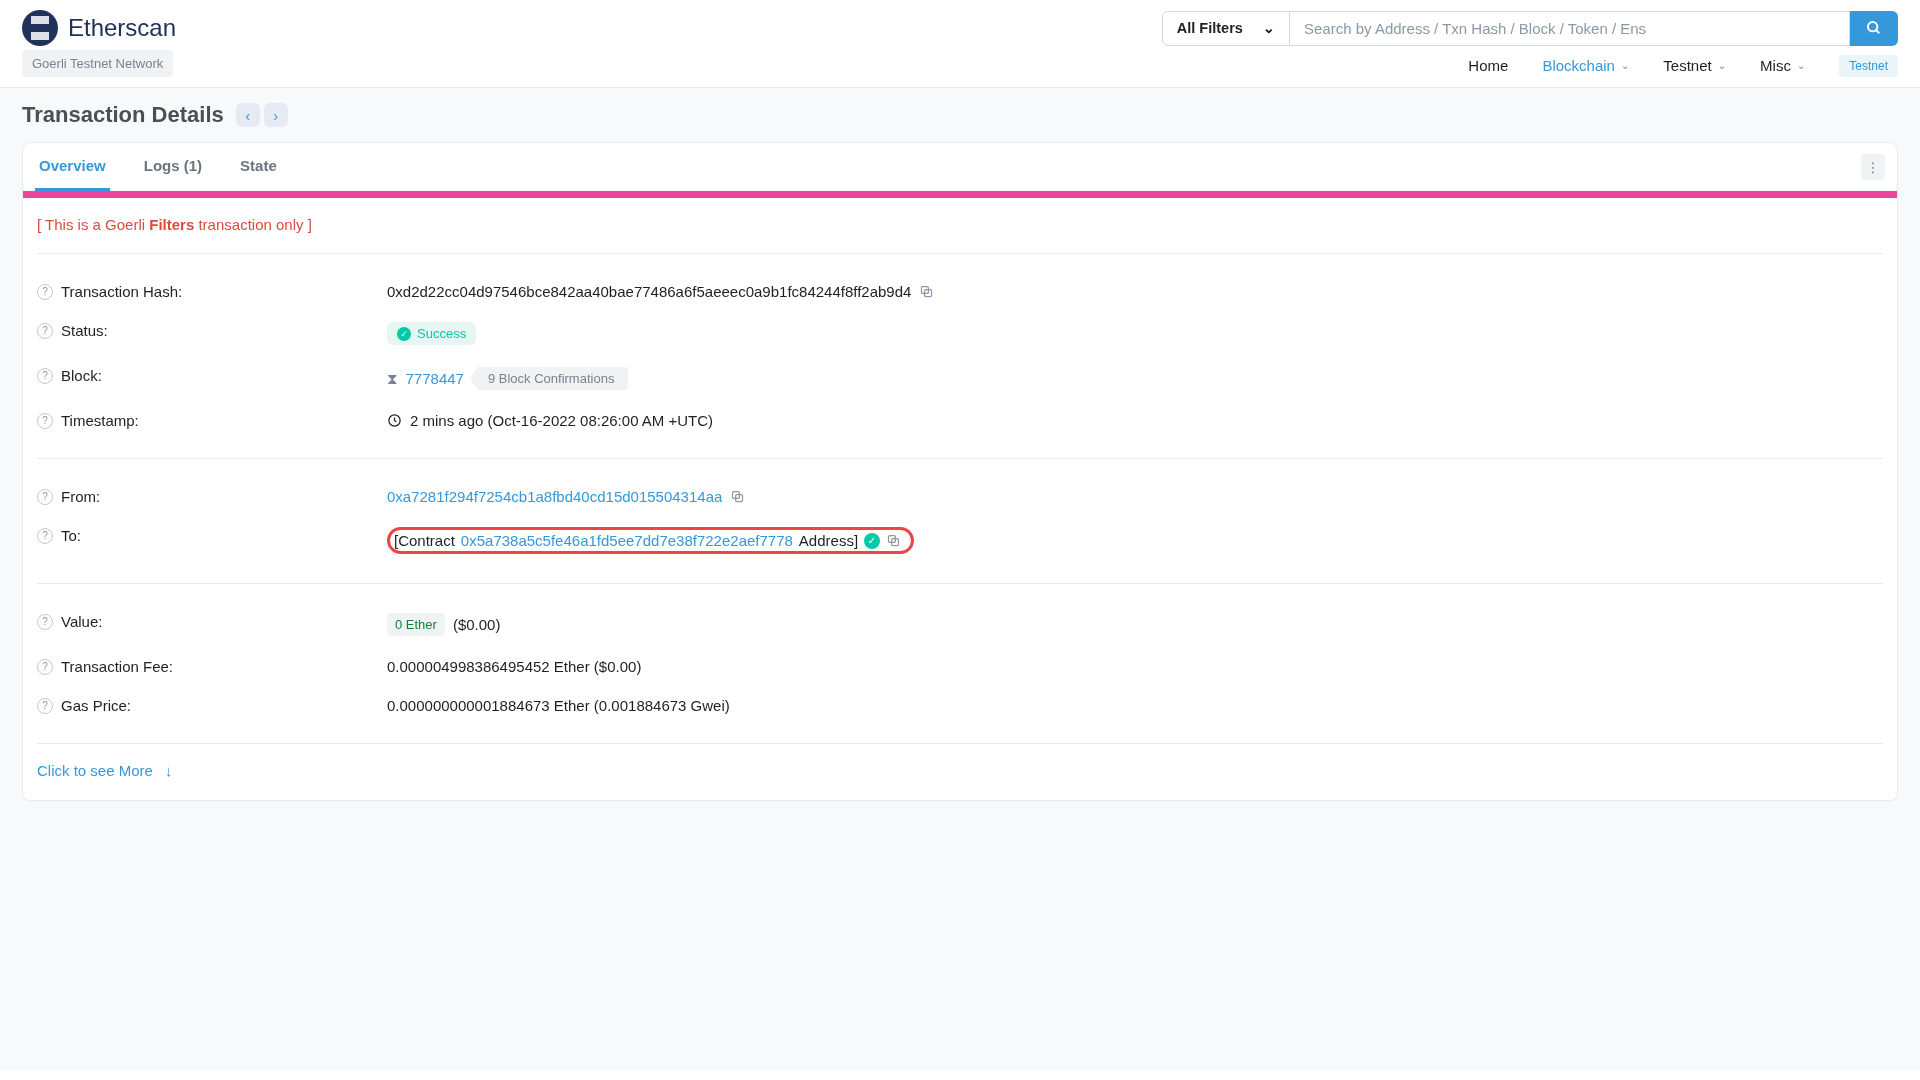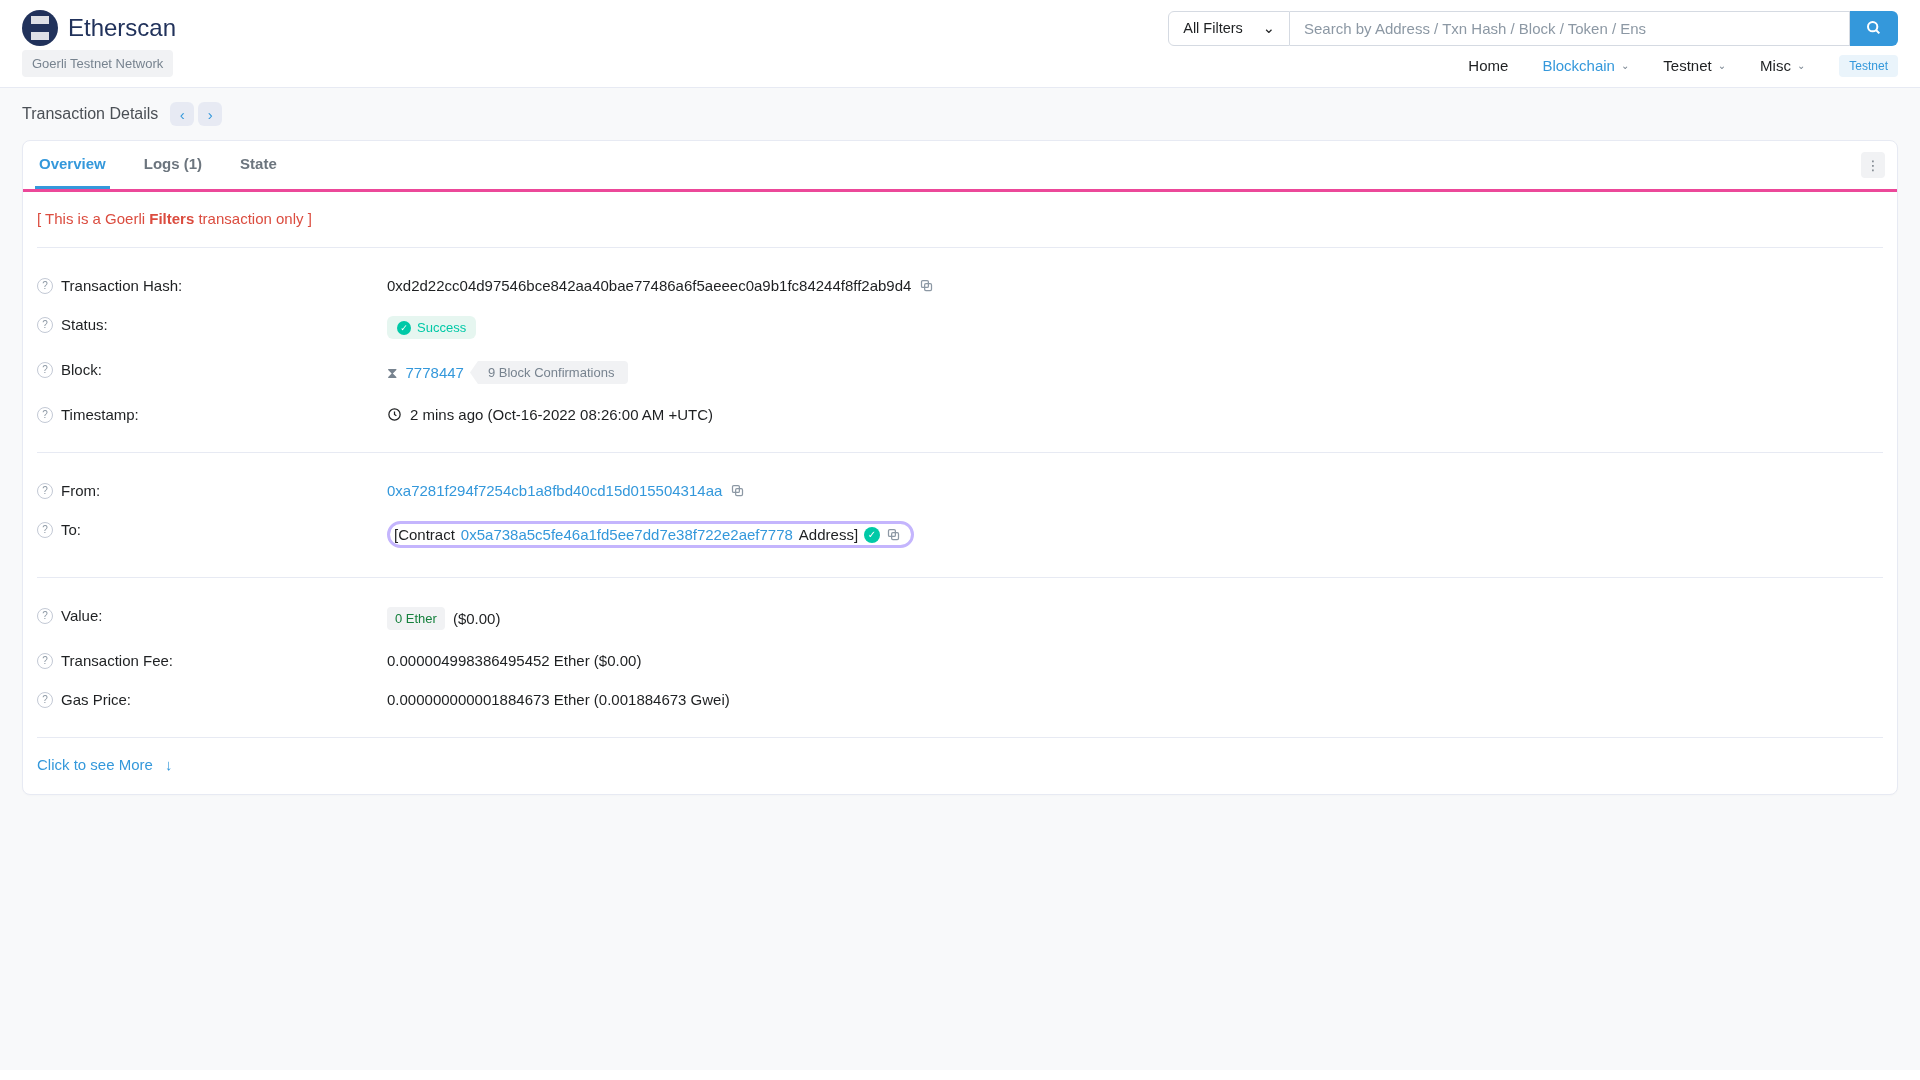--- a/index.html
+++ b/index.html
@@ -5,42 +5,42 @@
     * { margin: 0; padding: 0; box-sizing: border-box; }
     body { font-family: -apple-system, BlinkMacSystemFont, "Segoe UI", Helvetica, Arial, sans-serif; background: #fff; color: #1e2022; }
     
     .header { border-bottom: 1px solid #e7eaf3; padding: 10px 22px 0; }
     .header-top { display: flex; align-items: center; justify-content: space-between; }
     .logo-area { display: flex; align-items: center; gap: 10px; }
     .logo-icon { width: 36px; height: 36px; border-radius: 50%; background: #21325b; display: flex; align-items: center; justify-content: center; position: relative; overflow: hidden; }
     .logo-icon::before { content: ""; position: absolute; width: 18px; height: 24px; background: linear-gradient(180deg,#fff 33%,transparent 33%,transparent 66%,#fff 66%); opacity: 0.85; }
     .logo-text { font-size: 24px; font-weight: 500; color: #21325b; }
     .search-area { display: flex; align-items: stretch; }
-    .filter-dropdown { border: 1px solid #d5dae2; border-radius: 6px 0 0 6px; padding: 8px 14px; background: #fff; display: flex; align-items: center; gap: 20px; min-width: 120px; cursor: pointer; }
+    .filter-dropdown { border: 1px solid #d5dae2; border-radius: 6px 0 0 6px; padding: 8px 14px; background: #fff; display: flex; align-items: center; gap: 20px; min-width: 120px; cursor: pointer; font-weight: bold; }
     .filter-dropdown span { font-size: 14.5px; color: #1e2022; }
     .search-input { border: 1px solid #d5dae2; border-left: none; padding: 8px 14px; font-size: 15px; width: 560px; outline: none; }
     .search-input::placeholder { color: #8c98a4; }
     .search-btn { background: #3498db; border: none; border-radius: 0 6px 6px 0; width: 48px; display: flex; align-items: center; justify-content: center; cursor: pointer; }
     
     .header-bottom { display: flex; align-items: center; justify-content: space-between; padding: 8px 0 0; }
     .network-badge { background: #f1f2f4; color: #77838f; font-size: 13px; padding: 6px 10px; border-radius: 4px; margin-top: -4px; margin-bottom: 10px; }
     .nav-area { display: flex; align-items: center; gap: 34px; padding-bottom: 10px; }
     .nav-item { font-size: 15px; color: #1e2022; cursor: pointer; display: flex; align-items: center; gap: 6px; }
     .nav-item.active { color: #3498db; }
     .goerli-chip { background: #eaf4fb; color: #3498db; font-size: 12px; padding: 4px 10px; border-radius: 4px; cursor: pointer; }
     .caret { font-size: 10px; color: #77838f; }
     
     .main-content { background: #f8f9fa; padding: 14px 22px 30px; min-height: calc(100vh - 98px); }
     .page-title-row { display: flex; align-items: center; gap: 12px; margin-bottom: 14px; }
-    .page-title { font-size: 16px; font-weight: 400; color: #4a4f55; }
+    .page-title { font-size: 22px; font-weight: 700; color: #4a4f55; }
     .pager-btn { background: #e7eaf3; border: none; border-radius: 6px; width: 24px; height: 24px; display: flex; align-items: center; justify-content: center; cursor: pointer; color: #3498db; font-size: 15px; }
     .pager-group { display: flex; gap: 4px; }
     
     .card { background: #fff; border: 1px solid #e7eaf3; border-radius: 8px; box-shadow: 0 1px 2px rgba(0,0,0,0.02); }
-    .tabs-row { display: flex; align-items: center; justify-content: space-between; border-bottom: 3px solid #ec4899; padding: 0 12px; }
+    .tabs-row { display: flex; align-items: center; justify-content: space-between; border-bottom: 7px solid #ec4899; padding: 0 12px; }
     .tabs { display: flex; gap: 30px; }
     .tab { padding: 14px 4px; font-size: 15px; font-weight: 700; color: #6c757e; cursor: pointer; border-bottom: 3px solid transparent; }
     .tab.active { color: #3498db; border-bottom-color: #3498db; }
     .kebab-btn { background: #f1f2f4; border: none; border-radius: 4px; width: 24px; height: 26px; cursor: pointer; color: #6c757e; display: flex; align-items: center; justify-content: center; }
     
     .card-body { padding: 14px 14px 20px; }
     .testnet-banner { color: #db4c3f; font-size: 15px; padding: 4px 0 2px; }
     .testnet-banner b { font-weight: 700; }
     
     .hrule { border: none; border-top: 1px solid #e7eaf3; margin: 18px 0; }
@@ -58,21 +58,21 @@
     
     .block-hourglass { color: #77838f; }
     .block-link { color: #3498db; font-weight: 400; cursor: pointer; }
     .confirmations { background: #f1f2f4; color: #77838f; font-size: 13px; padding: 4px 14px 4px 18px; clip-path: polygon(8px 0, 100% 0, 100% 100%, 8px 100%, 0 50%); margin-left: -2px; border-radius: 0 4px 4px 0; }
     
     .clock-icon { display: inline-flex; }
     .clock-icon svg { width: 15px; height: 15px; }
     
     .link { color: #3498db; cursor: pointer; }
     
-    .highlight-box { border: 3px solid #c4b5fd; border-radius: 14px; padding: 2px 10px 2px 4px; display: inline-flex; align-items: center; gap: 6px; }
+    .highlight-box { border: 3px solid #ef4444; border-radius: 14px; padding: 2px 10px 2px 4px; display: inline-flex; align-items: center; gap: 6px; }
     .verified-badge { width: 16px; height: 16px; background: #00c9a7; border-radius: 50%; display: inline-flex; align-items: center; justify-content: center; color: #fff; font-size: 10px; }
     
     .ether-chip { background: #f1f2f4; color: #15803d; font-size: 13px; padding: 4px 8px; border-radius: 4px; }
     
     .see-more { color: #3498db; font-size: 15px; cursor: pointer; display: inline-flex; align-items: center; gap: 12px; }
   </style>
 </head>
 <body>
 
 <div class="header">

